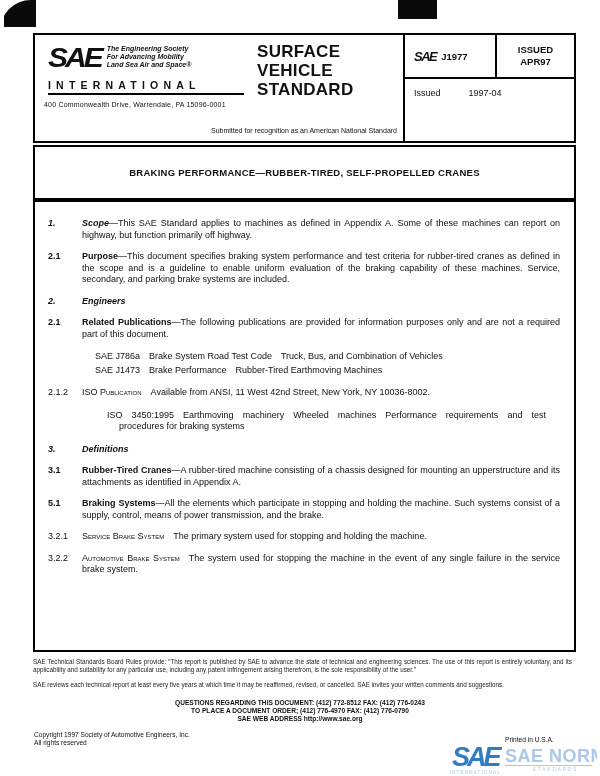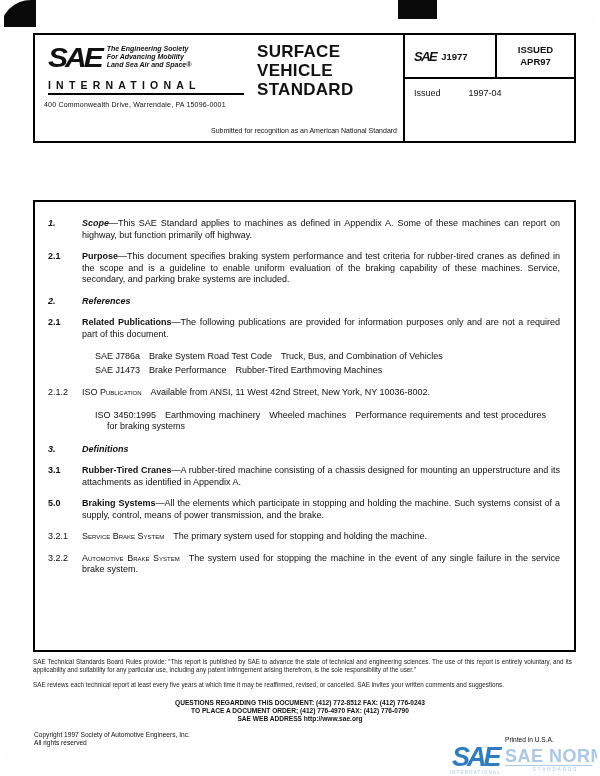--- a/index.html
+++ b/index.html
@@ -73,21 +73,21 @@
     border:2px solid #000;overflow:hidden;
   }
   .body-content{padding:16px 14px 0 13px;font-size:9px;line-height:11.5px;}
   .para{display:flex;margin-bottom:10px;}
   .num{width:34px;flex:none;}
   .ptext{flex:1;text-align:justify;}
   .lead-bi,.num-bi{font-weight:bold;font-style:italic;}
   .lead-b,.num-b{font-weight:bold;}
   .lead-sc{font-variant:small-caps;margin-right:9px;}
   .ref{margin:11px 0 11px 47px;}
-  .ref-hang{margin:11px 14px 11px 47px;padding-left:12px;text-indent:-12px;text-align:justify;}
+  .ref-hang{margin:11px 14px 11px 59px;padding-left:12px;text-indent:-12px;text-align:justify;}
 
   
   .legal{
     position:absolute;left:33px;width:539px;
     font-size:6.3px;line-height:7.6px;text-align:justify;color:#1c1c1c;
   }
   .legal1{top:658px;}
   .legal2{top:681px;}
   .contact{
     position:absolute;left:0;top:699px;width:600px;
@@ -135,37 +135,40 @@
         <div class="cell-issued">ISSUED
 APR97</div>
       </div>
       <div class="hdr-row2">
         <span>Issued</span>
         <span>1997-04</span>
       </div>
     </div>
   </div>
 
+  <div class="titlebox">
+    <div class="doc-title">BRAKING PERFORMANCE—RUBBER-TIRED, SELF-PROPELLED CRANES</div>
+  </div>
 
   <div class="bodybox">
     <div class="body-content">
 
       <div class="para">
         <span class="num num-bi">1.</span>
         <span class="ptext"><span class="lead-bi">Scope</span><span>—This SAE Standard applies to machines as defined in Appendix A.  Some of these machines can report on highway, but function primarily off highway.</span></span>
       </div>
 
       <div class="para">
         <span class="num num-b">2.1</span>
         <span class="ptext"><span class="lead-b">Purpose</span><span>—This document specifies braking system performance and test criteria for rubber-tired cranes as defined in the scope and is a guideline to enable uniform evaluation of the braking capability of these machines.  Service, secondary, and parking brake systems are included.</span></span>
       </div>
 
       <div class="para">
         <span class="num num-bi">2.</span>
-        <span class="ptext"><span class="lead-bi">References</span></span>
+        <span class="ptext"><span class="lead-bi">Engineers</span></span>
       </div>
 
       <div class="para">
         <span class="num num-b">2.1</span>
         <span class="ptext"><span class="lead-b">Related Publications</span><span>—The following publications are provided for information purposes only and are not a required part of this document.</span></span>
       </div>
 
 
       <div class="ref" style="margin-bottom:2px;">SAE J786a Brake System Road Test Code Truck, Bus, and Combination of Vehicles</div>
       <div class="ref" style="margin-top:0;">SAE J1473 Brake Performance Rubber-Tired Earthmoving Machines</div>
@@ -181,21 +184,21 @@
         <span class="num num-bi">3.</span>
         <span class="ptext"><span class="lead-bi">Definitions</span></span>
       </div>
 
       <div class="para">
         <span class="num num-b">3.1</span>
         <span class="ptext"><span class="lead-b">Rubber-Tired Cranes</span><span>—A rubber-tired machine consisting of a chassis designed for mounting an upperstructure and its attachments as identified in Appendix A.</span></span>
       </div>
 
       <div class="para">
-        <span class="num num-b">5.0</span>
+        <span class="num num-b">5.1</span>
         <span class="ptext"><span class="lead-b">Braking Systems</span><span>—All the elements which participate in stopping and holding the machine.  Such systems consist of a supply, control, means of power transmission, and the brake.</span></span>
       </div>
 
       <div class="para">
         <span class="num">3.2.1</span>
         <span class="ptext"><span class="lead-sc">Service Brake System</span><span>The primary system used for stopping and holding the machine.</span></span>
       </div>
 
       <div class="para">
         <span class="num">3.2.2</span>

